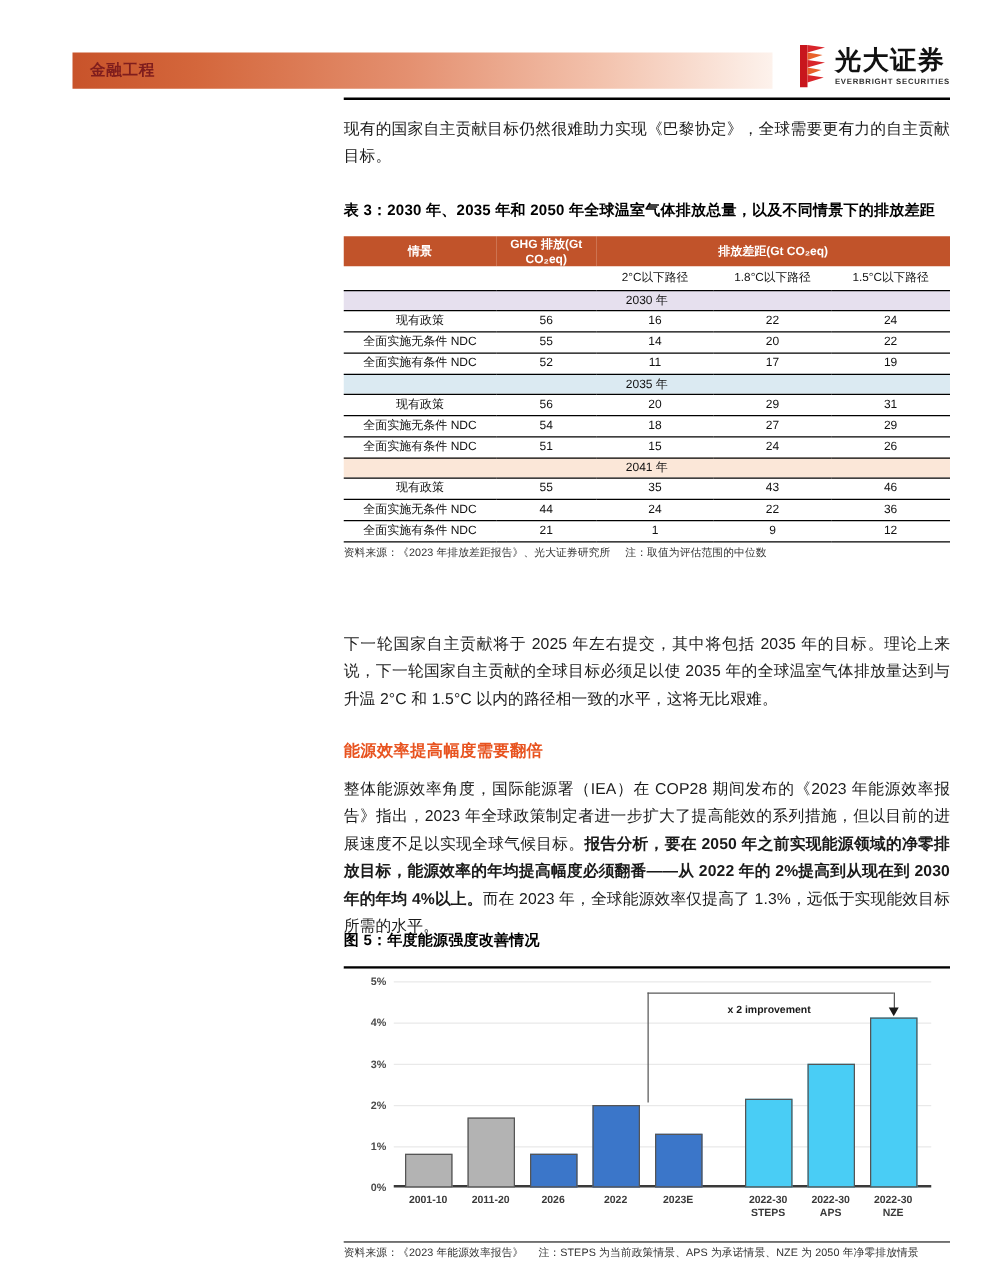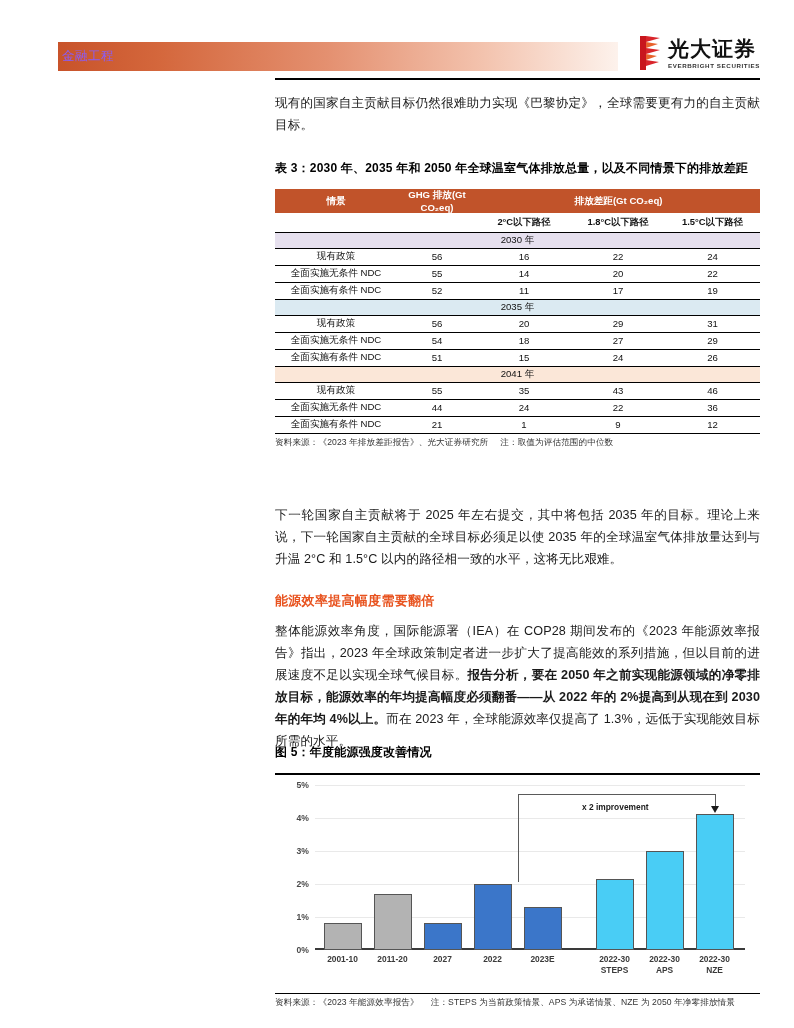--- a/index.html
+++ b/index.html
@@ -24,25 +24,25 @@
   .header-band {
     position: absolute;
     left: 58px;
     top: 42px;
     width: 560px;
     height: 29px;
     background: linear-gradient(to right, #c8532a 0%, #d4673c 18%, #e49070 48%, #f3c3ae 76%, #fdf2ec 100%);
   }
   .header-band-label {
     position: absolute;
-    left: 62px;
+    left: 72px;
     top: 48px;
     font-size: 12.5px;
-    font-weight: normal;
-    color: #8b5cf6;
+    font-weight: bold;
+    color: #7f1d1d;
     letter-spacing: 0.5px;
   }
   .header-rule {
     position: absolute;
     left: 275px;
     top: 78px;
     width: 485px;
     height: 2px;
     background: #000000;
   }
@@ -134,21 +134,21 @@
   }
   .th-band {
     background: #c1532a;
     color: #ffffff;
     font-weight: bold;
     height: 17px;
     font-size: 9.6px;
   }
   .th-sub {
     height: 19px;
-    font-weight: bold;
+    font-weight: normal;
     color: #111;
     font-size: 9.4px;
     border-bottom: 1.2px solid #000;
     margin-top: 36px;
   }
   .grp {
     height: 16px;
     font-size: 9.6px;
     color: #111;
     border-bottom: 1px solid #000;
@@ -431,21 +431,21 @@
           <div class="bar cyan" style="left: 380.5px; width: 38px; height: 135.3px;"></div>
         </div>
       <div id="xlab-layer">
           <div class="xlab" style="left: -6.5px; width: 68px; top: 169px;">
             <div>2001-10</div>
           </div>
           <div class="xlab" style="left: 43.5px; width: 68px; top: 169px;">
             <div>2011-20</div>
           </div>
           <div class="xlab" style="left: 93.5px; width: 68px; top: 169px;">
-            <div>2027</div>
+            <div>2026</div>
           </div>
           <div class="xlab" style="left: 143.5px; width: 68px; top: 169px;">
             <div>2022</div>
           </div>
           <div class="xlab" style="left: 193.5px; width: 68px; top: 169px;">
             <div>2023E</div>
           </div>
           <div class="xlab" style="left: 265.5px; width: 68px; top: 169px;">
             <div>2022-30</div>
             <div>STEPS</div>

